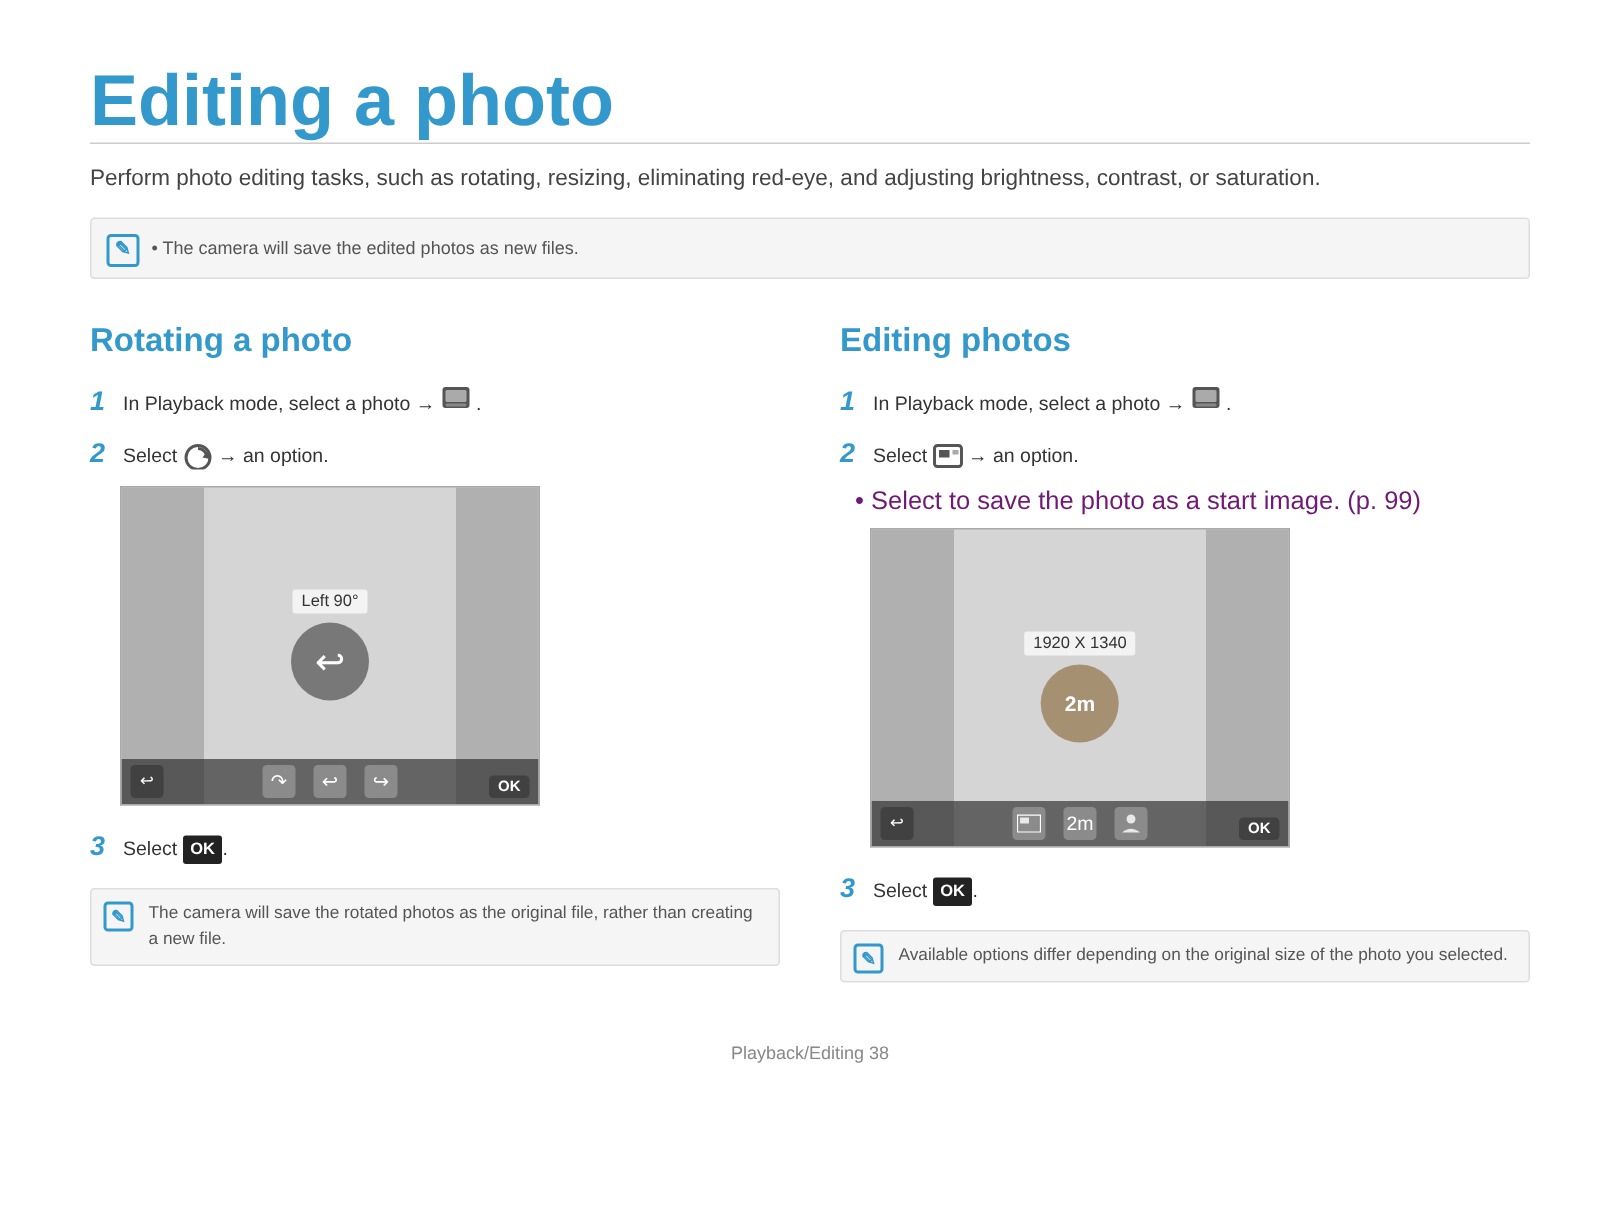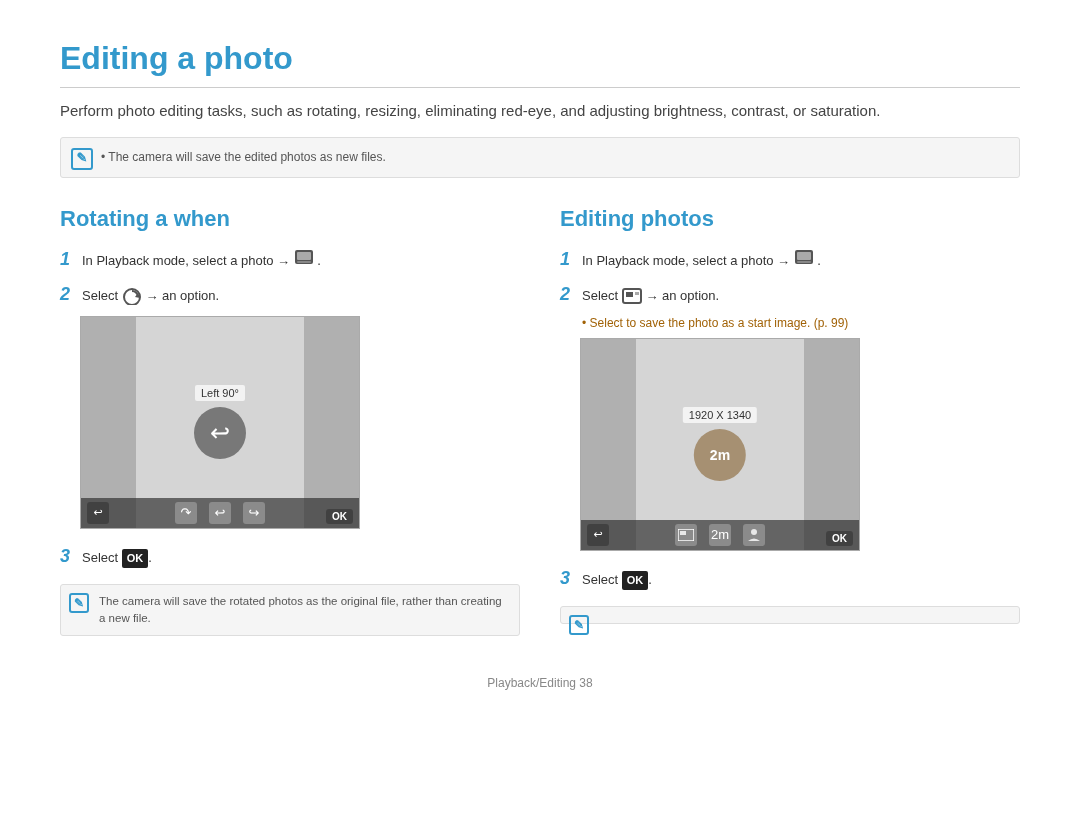--- a/index.html
+++ b/index.html
@@ -7,25 +7,25 @@
       background: #ffffff;
       font-family: Arial, sans-serif;
       font-size: 13px;
       color: #333;
       width: 1080px;
       min-height: 815px;
       padding: 40px 60px 40px 60px;
     }
 
     .page-title {
-      font-size: 32px;
+      font-size: 48px;
       font-weight: bold;
       color: #3399cc;
       border-bottom: 1px solid #ccc;
-      padding-bottom: 10px;
+      padding-bottom: 0;
       margin-bottom: 12px;
     }
 
     .intro-text {
       font-size: 15px;
       color: #444;
       margin-bottom: 14px;
       line-height: 1.5;
     }
 
@@ -239,23 +239,23 @@
       border-radius: 3px;
       display: flex;
       align-items: center;
       justify-content: center;
       color: #3399cc;
       font-size: 12px;
       font-weight: bold;
     }
 
     .sub-step {
-      font-size: 12px;
-      color: #a16207;
-      margin-left: 22px;
+      font-size: 17px;
+      color: #701a75;
+      margin-left: 10px;
       margin-bottom: 6px;
     }
 
     
     .camera-left {
       position: absolute;
       left: 0;
       top: 0;
       width: 55px;
       height: 100%;
@@ -295,21 +295,21 @@
 <p class="intro-text">Perform photo editing tasks, such as rotating, resizing, eliminating red-eye, and adjusting brightness, contrast, or saturation.</p>
 
 <div class="note-box">
   <div class="note-icon">✎</div>
   <div>• <span>The camera will save the edited photos as new files.</span></div>
 </div>
 
 <div class="two-col">
 
   <div class="col">
-    <div class="section-title">Rotating a when</div>
+    <div class="section-title">Rotating a photo</div>
 
     <div class="step">
       <span class="step-num">1</span>
       <span class="step-text">
         <span>In Playback mode, select a photo → </span>
         <svg width="20" height="16" viewBox="0 0 20 16">
           <rect x="1" y="1" width="18" height="14" rx="2" fill="#555"></rect>
           <rect x="3" y="3" width="14" height="8" rx="1" fill="#aaa"></rect>
           <rect x="3" y="12" width="14" height="2" rx="1" fill="#888"></rect>
         </svg>
@@ -428,20 +428,21 @@
     <div class="step select-ok">
       <span class="step-num">3</span>
       <span class="step-text">
         <span>Select </span>
         <span class="ok-label">OK</span>.
       </span>
     </div>
 
     <div class="small-note-box">
       <div class="note-icon">✎</div>
+      <span>Available options differ depending on the original size of the photo you selected.</span>
     </div>
   </div>
 
 </div>
 
 <div class="footer">
   <span>Playback/Editing  38</span>
 </div>
 
 </body></html>

